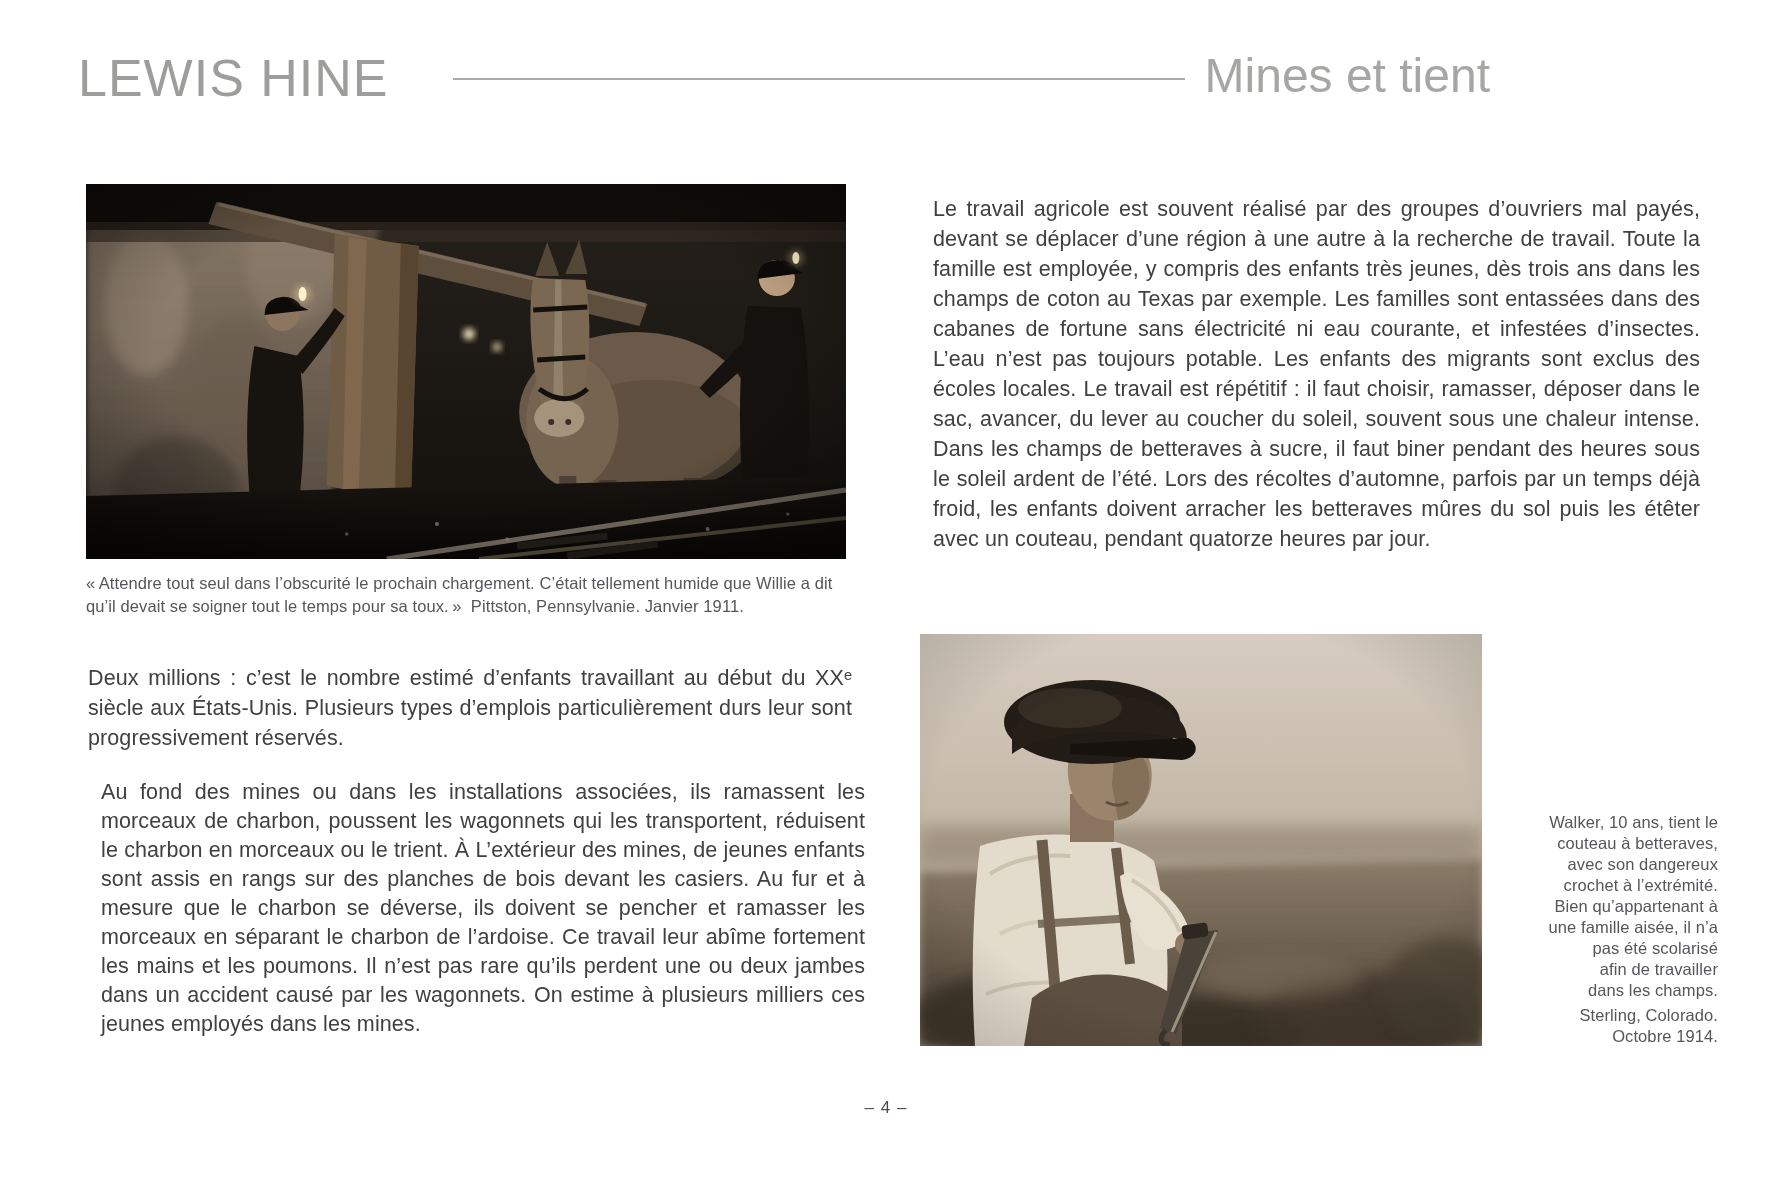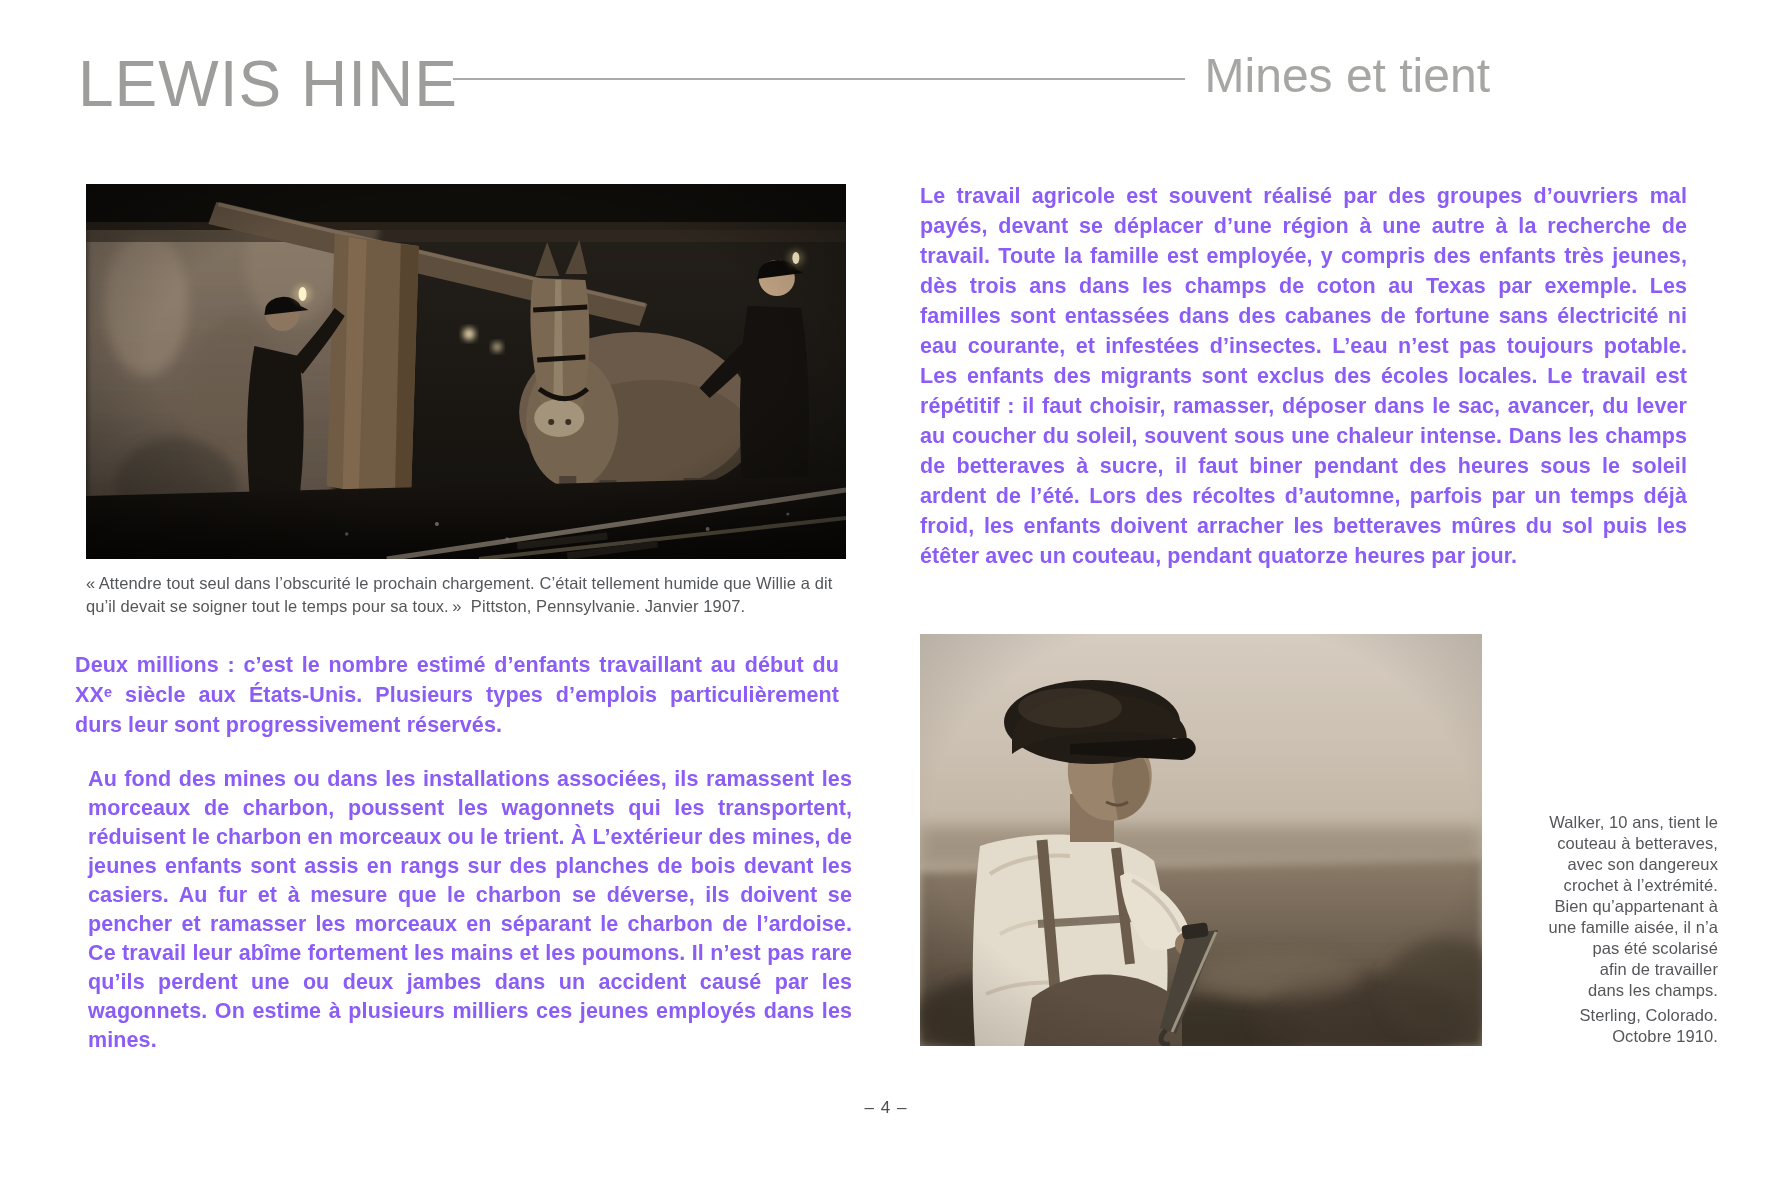--- a/index.html
+++ b/index.html
@@ -3,21 +3,21 @@
 <meta charset="utf-8">
 <style>
   html,body{margin:0;padding:0;background:#e8e8e8;}
   .page{
     position:relative;width:1772px;height:1181px;background:#ffffff;
     font-family:"Liberation Sans","DejaVu Sans",sans-serif;overflow:hidden;
   }
   
   .author-title{
     position:absolute;left:78px;top:52px;margin:0;
-    font-size:64px;font-weight:300;letter-spacing:1px;line-height:1;
+    font-size:52px;font-weight:300;letter-spacing:1px;line-height:1;
     color:#9d9d9b;
   }
   .header-rule{
     position:absolute;left:453px;top:78px;width:732px;height:2px;
     background:#aaaaa8;
   }
   .section-title{
     position:absolute;left:1100px;top:52px;width:390px;margin:0;
     font-size:48px;font-weight:300;line-height:1;text-align:right;
     color:#a6a6a4;
@@ -27,22 +27,22 @@
   .mine-photo{position:absolute;left:86px;top:184px;width:760px;height:375px;}
   .field-photo{position:absolute;left:920px;top:634px;width:562px;height:412px;}
   .mine-photo svg,.field-photo svg{display:block;width:100%;height:100%;}
   
   .caption{
     color:#55565a;font-size:16.5px;line-height:23px;letter-spacing:.1px;
     white-space:pre-wrap;margin:0;
   }
   .mine-caption{position:absolute;left:86px;top:572px;width:764px;}
   .body-para{
-    position:absolute;margin:3px;color:#8b5cf6;font-size:21.5px;
-    letter-spacing:.1px;text-align:justify;hyphens:auto;font-weight:bold;-webkit-hyphens:auto;
+    position:absolute;margin:16px;color:#404040;font-size:21.5px;
+    letter-spacing:.1px;text-align:justify;hyphens:auto;-webkit-hyphens:auto;
   }
   .para1{left:72px;top:647px;width:764px;line-height:30px;}
   .para2{left:85px;top:762px;width:764px;line-height:29px;}
   .right-para{left:917px;top:178px;width:767px;line-height:30px;}
   .side-caption{
     position:absolute;left:1503px;top:812px;width:215px;
     color:#55565a;font-size:16.5px;line-height:21px;letter-spacing:.1px;text-align:right;
   }
   .side-caption p{margin:0;white-space:pre-line;}
   .side-caption p + p{margin-top:4px;}
@@ -146,21 +146,21 @@
       <path d="M480,372 L570,360" stroke="#241f19" stroke-width="7"></path>
       <circle cx="350" cy="340" r="2" fill="#9c948a" opacity="0.7"></circle>
       <circle cx="420" cy="355" r="1.8" fill="#9c948a" opacity="0.6"></circle>
       <circle cx="620" cy="345" r="2" fill="#9c948a" opacity="0.7"></circle>
       <circle cx="700" cy="330" r="1.6" fill="#9c948a" opacity="0.6"></circle>
       <circle cx="260" cy="350" r="1.8" fill="#8a8178" opacity="0.6"></circle>
       <rect width="758" height="375" fill="url(#vig)"></rect>
     </svg>
   </figure>
 
-  <p class="caption mine-caption" lang="fr">« Attendre tout seul dans l’obscurité le prochain chargement. C’était tellement humide que Willie a dit qu’il devait se soigner tout le temps pour sa toux. »  Pittston, Pennsylvanie. Janvier 1907.</p>
+  <p class="caption mine-caption" lang="fr">« Attendre tout seul dans l’obscurité le prochain chargement. C’était tellement humide que Willie a dit qu’il devait se soigner tout le temps pour sa toux. »  Pittston, Pennsylvanie. Janvier 1911.</p>
 
   <p class="body-para para1" lang="fr">Deux millions : c’est le nombre estimé d’enfants travaillant au début du XXᵉ siècle aux États-Unis. Plusieurs types d’emplois particulièrement durs leur sont progressivement réservés.</p>
 
   <p class="body-para para2" lang="fr">Au fond des mines ou dans les installations associées, ils ramassent les morceaux de charbon, poussent les wagonnets qui les transportent, réduisent le charbon en morceaux ou le trient. À L’extérieur des mines, de jeunes enfants sont assis en rangs sur des planches de bois devant les casiers. Au fur et à mesure que le charbon se déverse, ils doivent se pencher et ramasser les morceaux en séparant le charbon de l’ardoise. Ce travail leur abîme fortement les mains et les poumons. Il n’est pas rare qu’ils perdent une ou deux jambes dans un accident causé par les wagonnets. On estime à plusieurs milliers ces jeunes employés dans les mines.</p>
 
   <p class="body-para right-para" lang="fr">Le travail agricole est souvent réalisé par des groupes d’ouvriers mal payés, devant se déplacer d’une région à une autre à la recherche de travail. Toute la famille est employée, y compris des enfants très jeunes, dès trois ans dans les champs de coton au Texas par exemple. Les familles sont entassées dans des cabanes de fortune sans électricité ni eau courante, et infestées d’insectes. L’eau n’est pas toujours potable. Les enfants des migrants sont exclus des écoles locales. Le travail est répétitif : il faut choisir, ramasser, déposer dans le sac, avancer, du lever au coucher du soleil, souvent sous une chaleur intense. Dans les champs de betteraves à sucre, il faut biner pendant des heures sous le soleil ardent de l’été. Lors des récoltes d’automne, parfois par un temps déjà froid, les enfants doivent arracher les betteraves mûres du sol puis les étêter avec un couteau, pendant quatorze heures par jour.</p>
 
   <figure class="field-photo">
     <svg viewBox="0 0 562 412" preserveAspectRatio="none">
       <defs>
@@ -232,18 +232,18 @@
     <p>Walker, 10 ans, tient le
 couteau à betteraves,
 avec son dangereux
 crochet à l’extrémité.
 Bien qu’appartenant à
 une famille aisée, il n’a
 pas été scolarisé
 afin de travailler
 dans les champs.</p>
     <p>Sterling, Colorado.
-Octobre 1910.</p>
+Octobre 1914.</p>
   </div>
 
   <div class="page-number">– 4 –</div>
 
 </div>
 
 </body></html>

